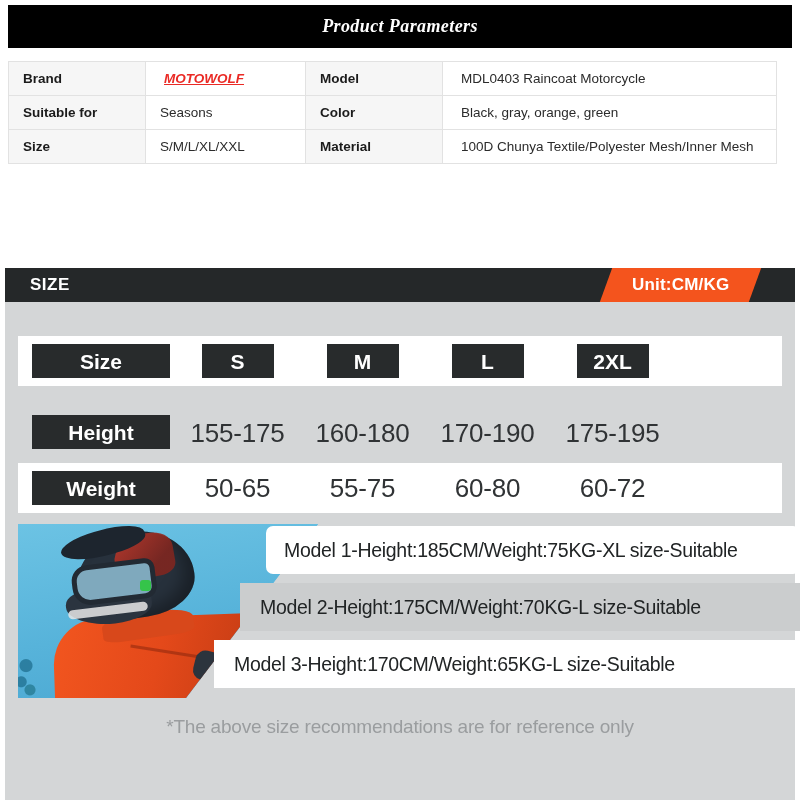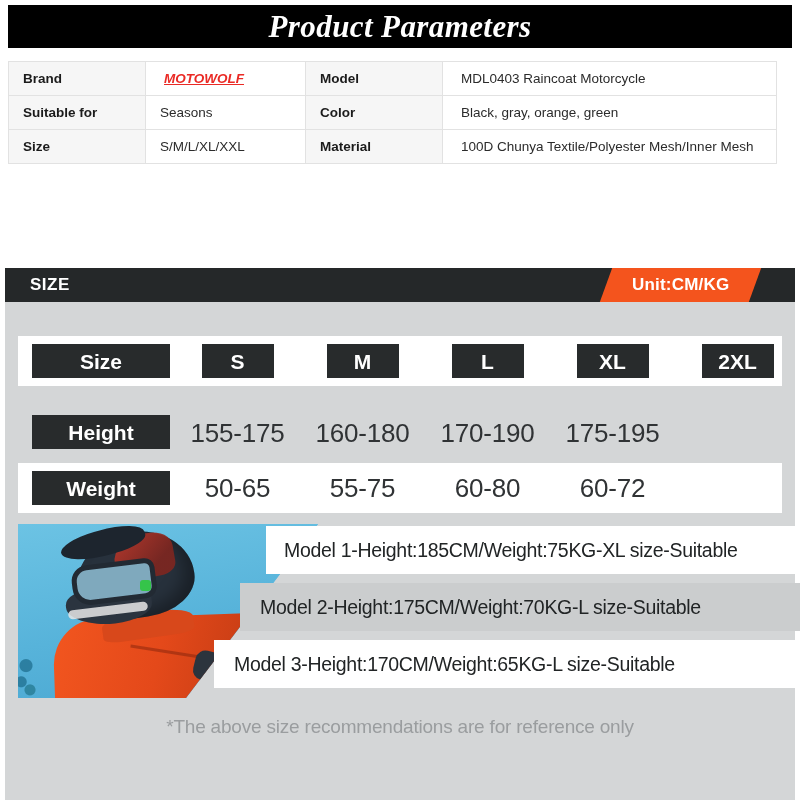--- a/index.html
+++ b/index.html
@@ -28,21 +28,21 @@
     background: #000000;
     display: flex;
     align-items: center;
     justify-content: center;
   }
   .param-banner-title {
     color: #ffffff;
     font-family: "Liberation Serif", serif;
     font-style: italic;
     font-weight: bold;
-    font-size: 31px;
+    font-size: 18px;
     letter-spacing: 0.4px;
   }
 
   .param-table {
     margin-top: 13px;
     width: 768px;
     border-collapse: collapse;
     table-layout: fixed;
   }
   .param-table td {
@@ -329,21 +329,21 @@
     height: 48px;
     display: flex;
     align-items: center;
     font-size: 19.5px;
     color: #212425;
     letter-spacing: -0.3px;
     white-space: nowrap;
   }
   .caption.white-bg { background: #ffffff; }
   .caption.gray-bg  { background: #cbcdce; }
-  .cap-1 { left: 248px; top: 2px;   width: 516px; padding-left: 18px; }
+  .cap-1 { left: 248px; top: 2px;   width: 516px; padding-left: 18px; border-radius: 7px; }
   .cap-2 { left: 222px; top: 59px;  width: 542px; padding-left: 20px; }
   .cap-3 { left: 196px; top: 116px; width: 568px; padding-left: 20px; }
 
   .footnote {
     position: absolute;
     left: 0;
     top: 414px;
     width: 790px;
     text-align: center;
     font-size: 19px;
@@ -403,21 +403,20 @@
 
   <div class="size-panel">
 
     <div class="srow srow-size white">
       <div class="cell cell-label">
         <span class="chip chip-wide">Size</span>
       </div>
       <div class="cell cell-val"><span class="chip chip-sm">S</span></div>
       <div class="cell cell-val"><span class="chip chip-sm">M</span></div>
       <div class="cell cell-val"><span class="chip chip-sm">L</span></div>
-      <div class="cell cell-val"><span class="chip chip-sm">XL</span></div>
       <div class="cell cell-val"><span class="chip chip-sm">2XL</span></div>
     </div>
 
     <div class="srow srow-height">
       <div class="cell cell-label">
         <span class="chip chip-wide">Height</span>
       </div>
       <div class="cell cell-val"><span class="val-text">155-175</span></div>
       <div class="cell cell-val"><span class="val-text">160-180</span></div>
       <div class="cell cell-val"><span class="val-text">170-190</span></div>

